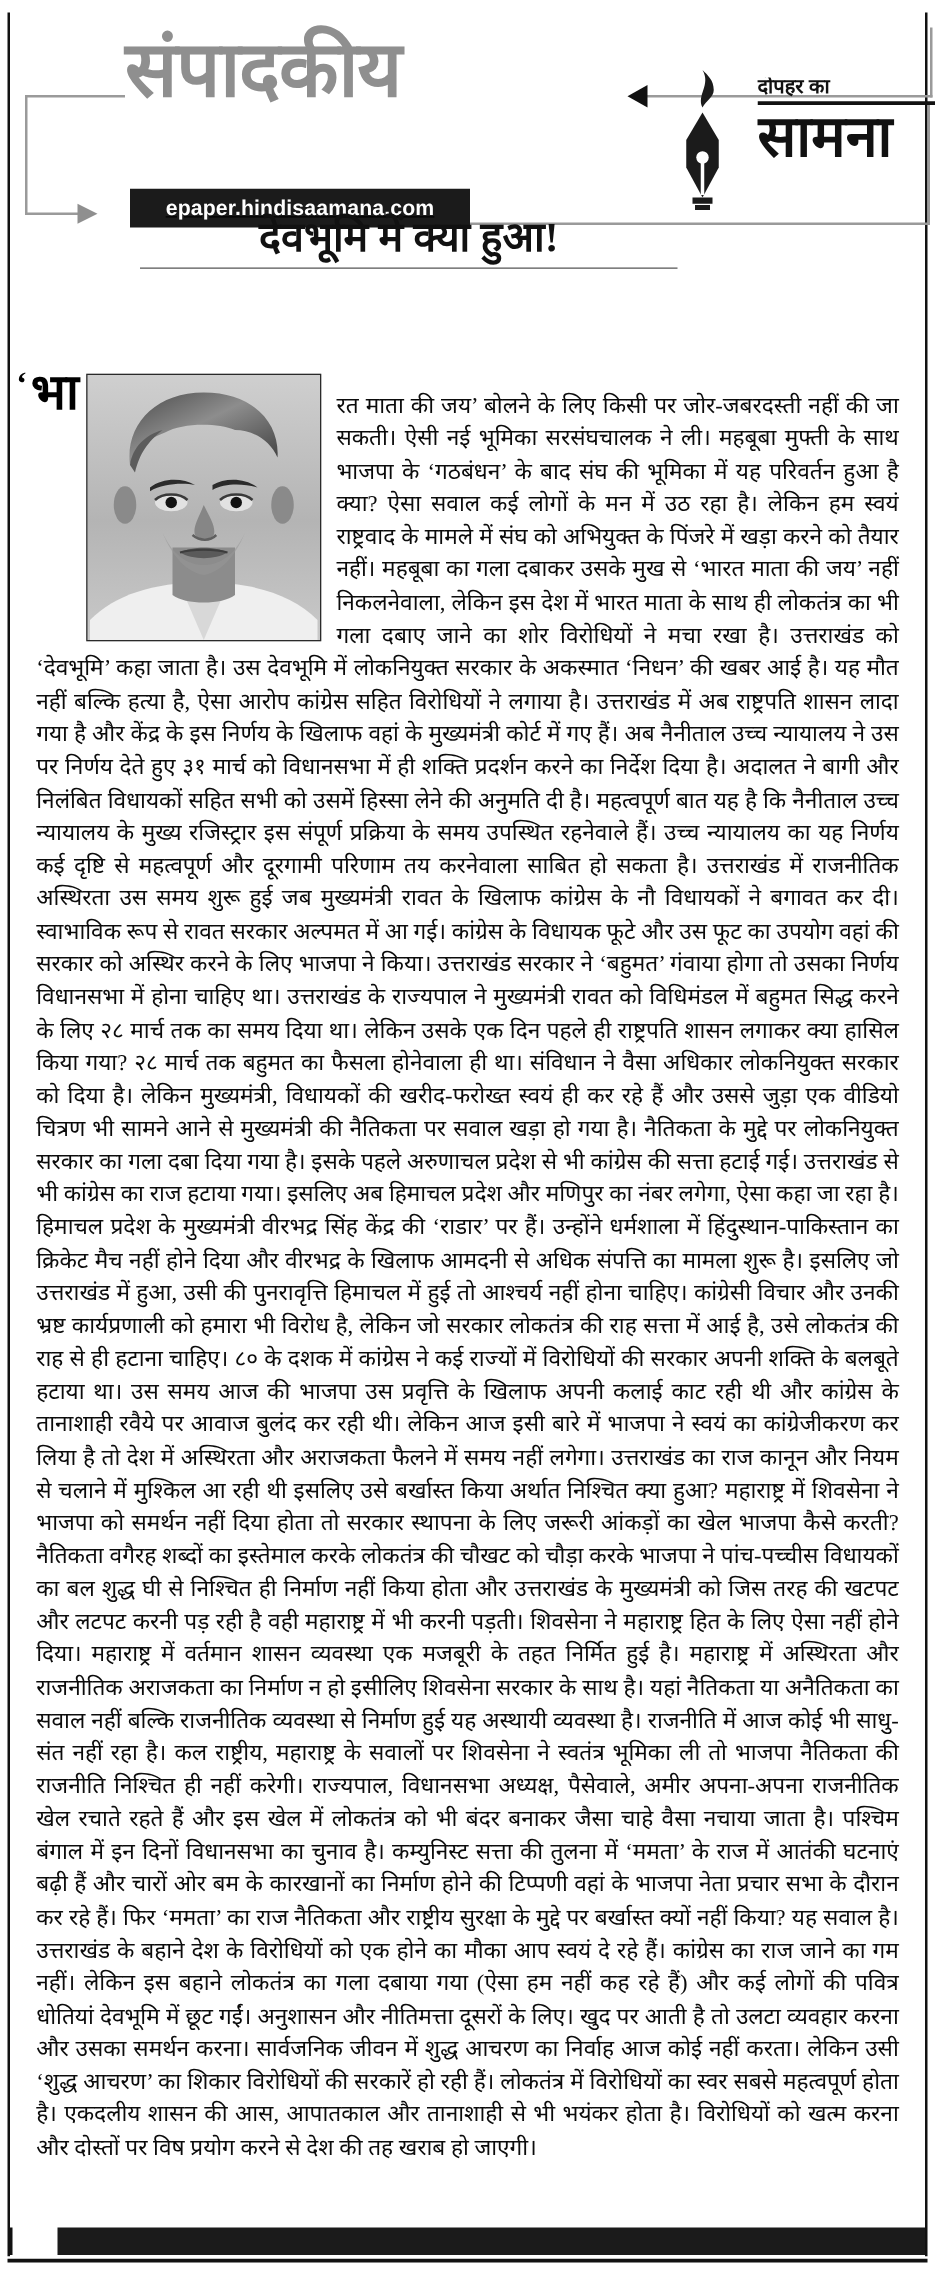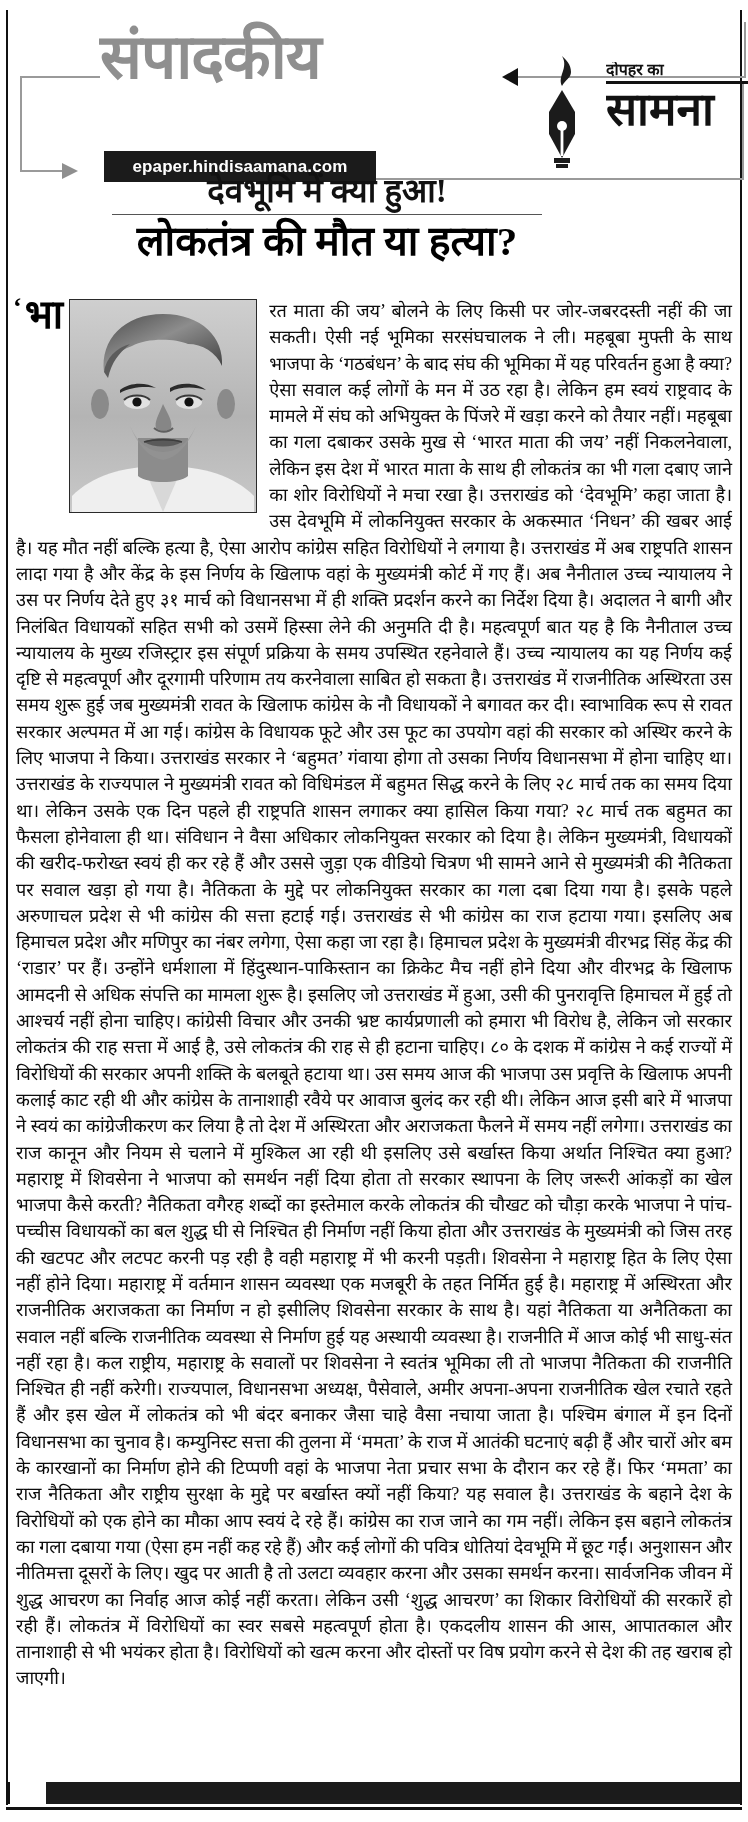--- a/index.html
+++ b/index.html
@@ -104,20 +104,21 @@
     width: 0; height: 0;
     border-top: 8px solid transparent;
     border-bottom: 8px solid transparent;
     border-left: 16px solid #8f8f8f;
   }
   .epaper-bar {
     position: absolute;
     left: 96px; top: 131px;
     width: 272px; height: 31px;
     background: #1b1b1b;
+    text-decoration: underline;
   }
   .epaper-bar span {
     display: block;
     text-align: center;
     font-family: "Liberation Sans", "DejaVu Sans", sans-serif;
     font-weight: 700;
     font-size: 17px;
     color: #fff;
     line-height: 31px;
     letter-spacing: 0.1px;
@@ -204,21 +205,21 @@
     position: absolute;
     left: 13px; top: 295px;
     width: 722px;
     font-size: 18.1px;
     line-height: 26.3px;
     color: #0b0b0b;
     text-align: justify;
     text-justify: inter-word;
     hyphens: none;
   }
-  .article p { margin: 3px; }
+  .article p { margin: 16px; }
 
   .dropcap {
     float: left;
     font-family: "Liberation Sans", "DejaVu Sans", sans-serif;
     font-weight: 700;
     font-size: 40px;
     line-height: 36px;
     padding: 1px 6px 0 2px;
     color: #000;
   }
@@ -302,21 +303,20 @@
 
     <div class="brand">
       <div class="brand-kicker">दोपहर का</div>
       <div class="brand-name">सामना</div>
     </div>
   </div>
 
   <div class="headline-wrap">
     <div class="kicker-head">देवभूमि में क्या हुआ!</div>
     <div class="head-divider"></div>
-    <div class="main-head">लोकतंत्र की मौत या हत्या?</div>
   </div>
 
   <div class="article">
 
     <span class="openquote">‘</span>
     <span class="dropcap">भा</span>
 
     <div class="photo">
       <svg width="186" height="212" viewBox="0 0 186 212">
         <defs>

